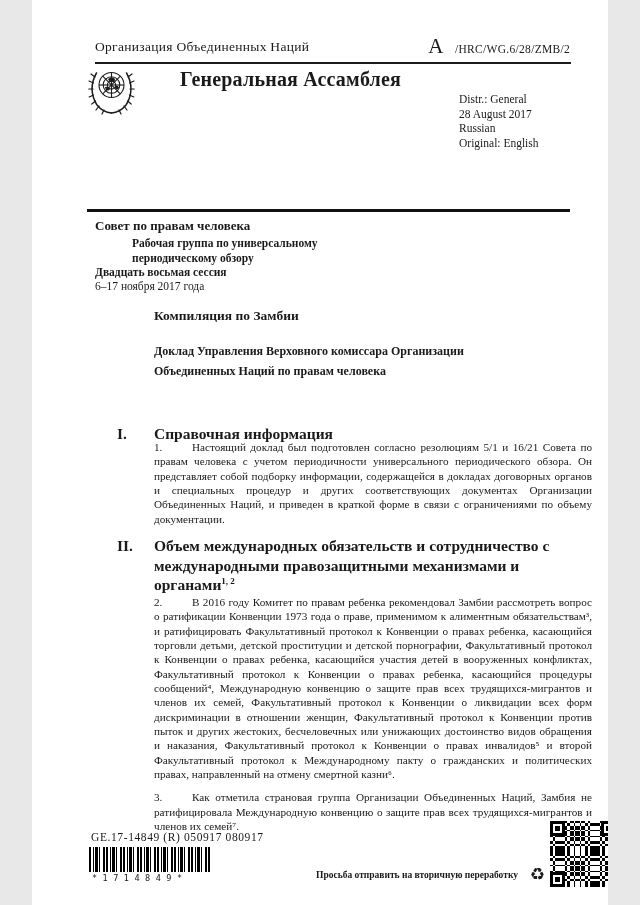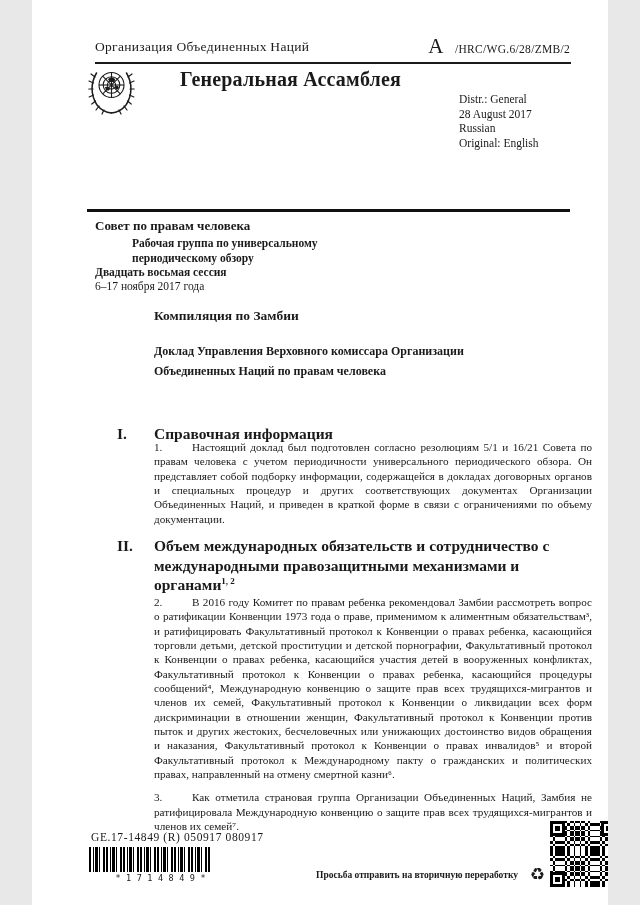--- a/index.html
+++ b/index.html
@@ -34,21 +34,21 @@
   .sec1{top:424px;}
   .sec2{top:536px;}
   
   .bodytext{font-size:11.2px;line-height:14.35px;text-align:justify;width:438px;}
   .para1{position:absolute;left:122px;top:440px;}
   .paras23{position:absolute;left:122px;top:595px;}
   .para{margin:0 0 9px 0;}
   .pnum{display:inline-block;width:38px;}
   
   .ge-number{position:absolute;left:59px;top:831px;font-size:11.5px;letter-spacing:.6px;white-space:pre;}
-  .barcode{position:absolute;left:57px;top:847px;width:122px;text-align:right;}
+  .barcode{position:absolute;left:57px;top:847px;width:122px;}
   .barcode .bars{
     height:25px;
     background:repeating-linear-gradient(90deg,
       #000 0 2px,#fff 2px 4px,#000 4px 5px,#fff 5px 6px,
       #000 6px 9px,#fff 9px 10px,#000 10px 11px,#fff 11px 14px,
       #000 14px 16px,#fff 16px 17px);
   }
   .barcode .code{font-family:"DejaVu Sans Mono",monospace;font-size:8.5px;letter-spacing:5.5px;padding-left:3px;margin-top:1px;}
   .recycle-note{position:absolute;left:284px;top:866px;display:flex;align-items:center;gap:12px;}
   .recycle-note .txt{font-size:9.5px;font-weight:bold;}

